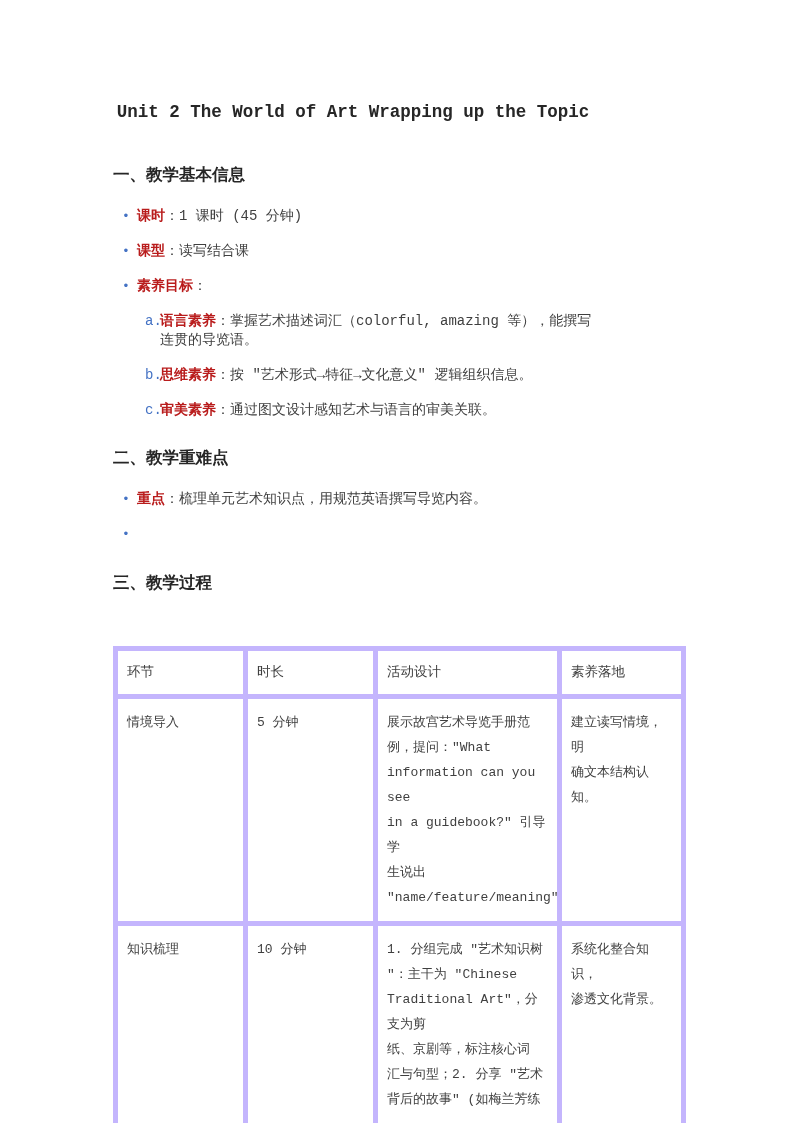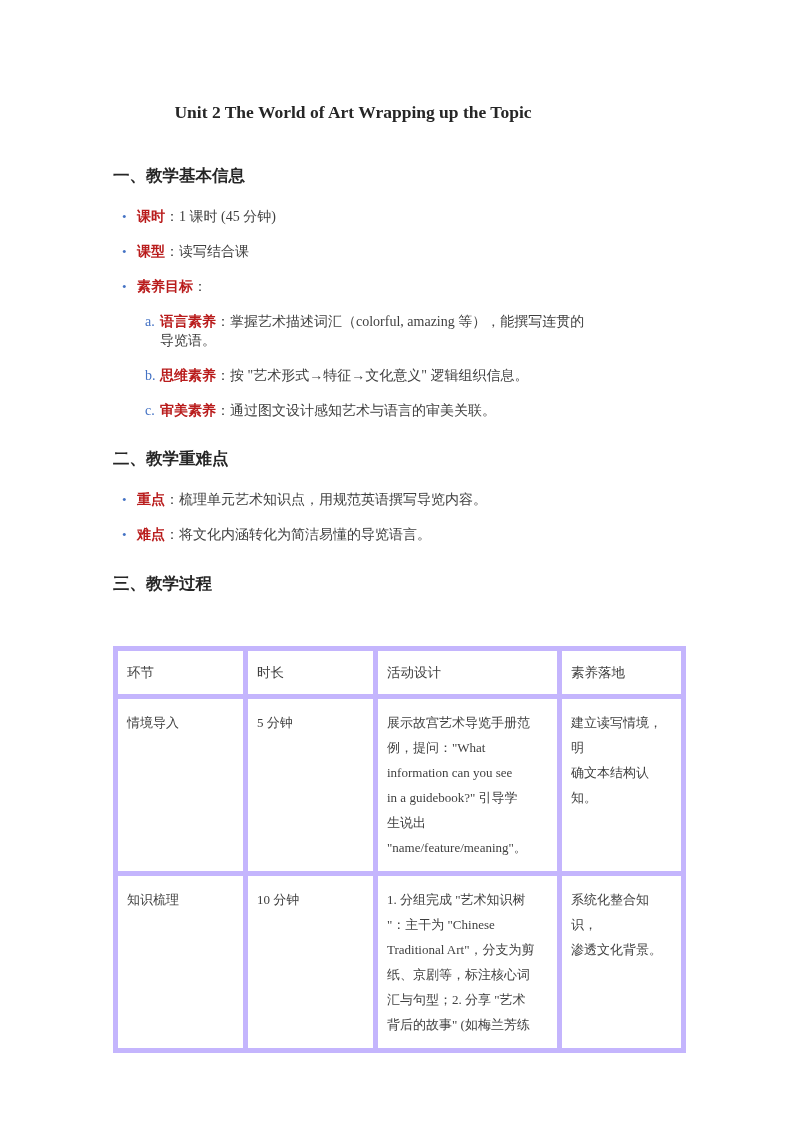--- a/index.html
+++ b/index.html
@@ -1,21 +1,21 @@
 <!DOCTYPE html>
 <html><head>
 <meta charset="utf-8">
 <style>
   html,body{margin:0;padding:0;background:#ffffff;}
   body{width:794px;height:1123px;overflow:hidden;}
   .doc{
     box-sizing:border-box;
     width:706px;height:1123px;
     padding:99px 113px 0 113px;
-    font-family:Liberation Serif, serif;
+    font-family:Liberation Mono, monospace;
     color:#3f3f3f;
   }
   .title{
     text-align:center;
     font-size:17.5px;
     font-weight:600;
     color:#262626;
     line-height:26px;
     margin:0;
   }
@@ -132,21 +132,20 @@
 
   <h2 class="section-heading mt-sec2">二、教学重难点</h2>
 
   <ul class="bullets">
     <li>
       <span class="dot">•</span>
       <span><b class="lbl">重点</b><span>：梳理单元艺术知识点，用规范英语撰写导览内容。</span></span>
     </li>
     <li>
       <span class="dot">•</span>
-      <span><b class="lbl">难点</b><span>：将文化内涵转化为简洁易懂的导览语言。</span></span>
     </li>
   </ul>
 
   <h2 class="section-heading mt-sec3">三、教学过程</h2>
 
   <table class="process">
     <colgroup>
       <col class="col1">
         <col class="col2">
         <col class="col3">

